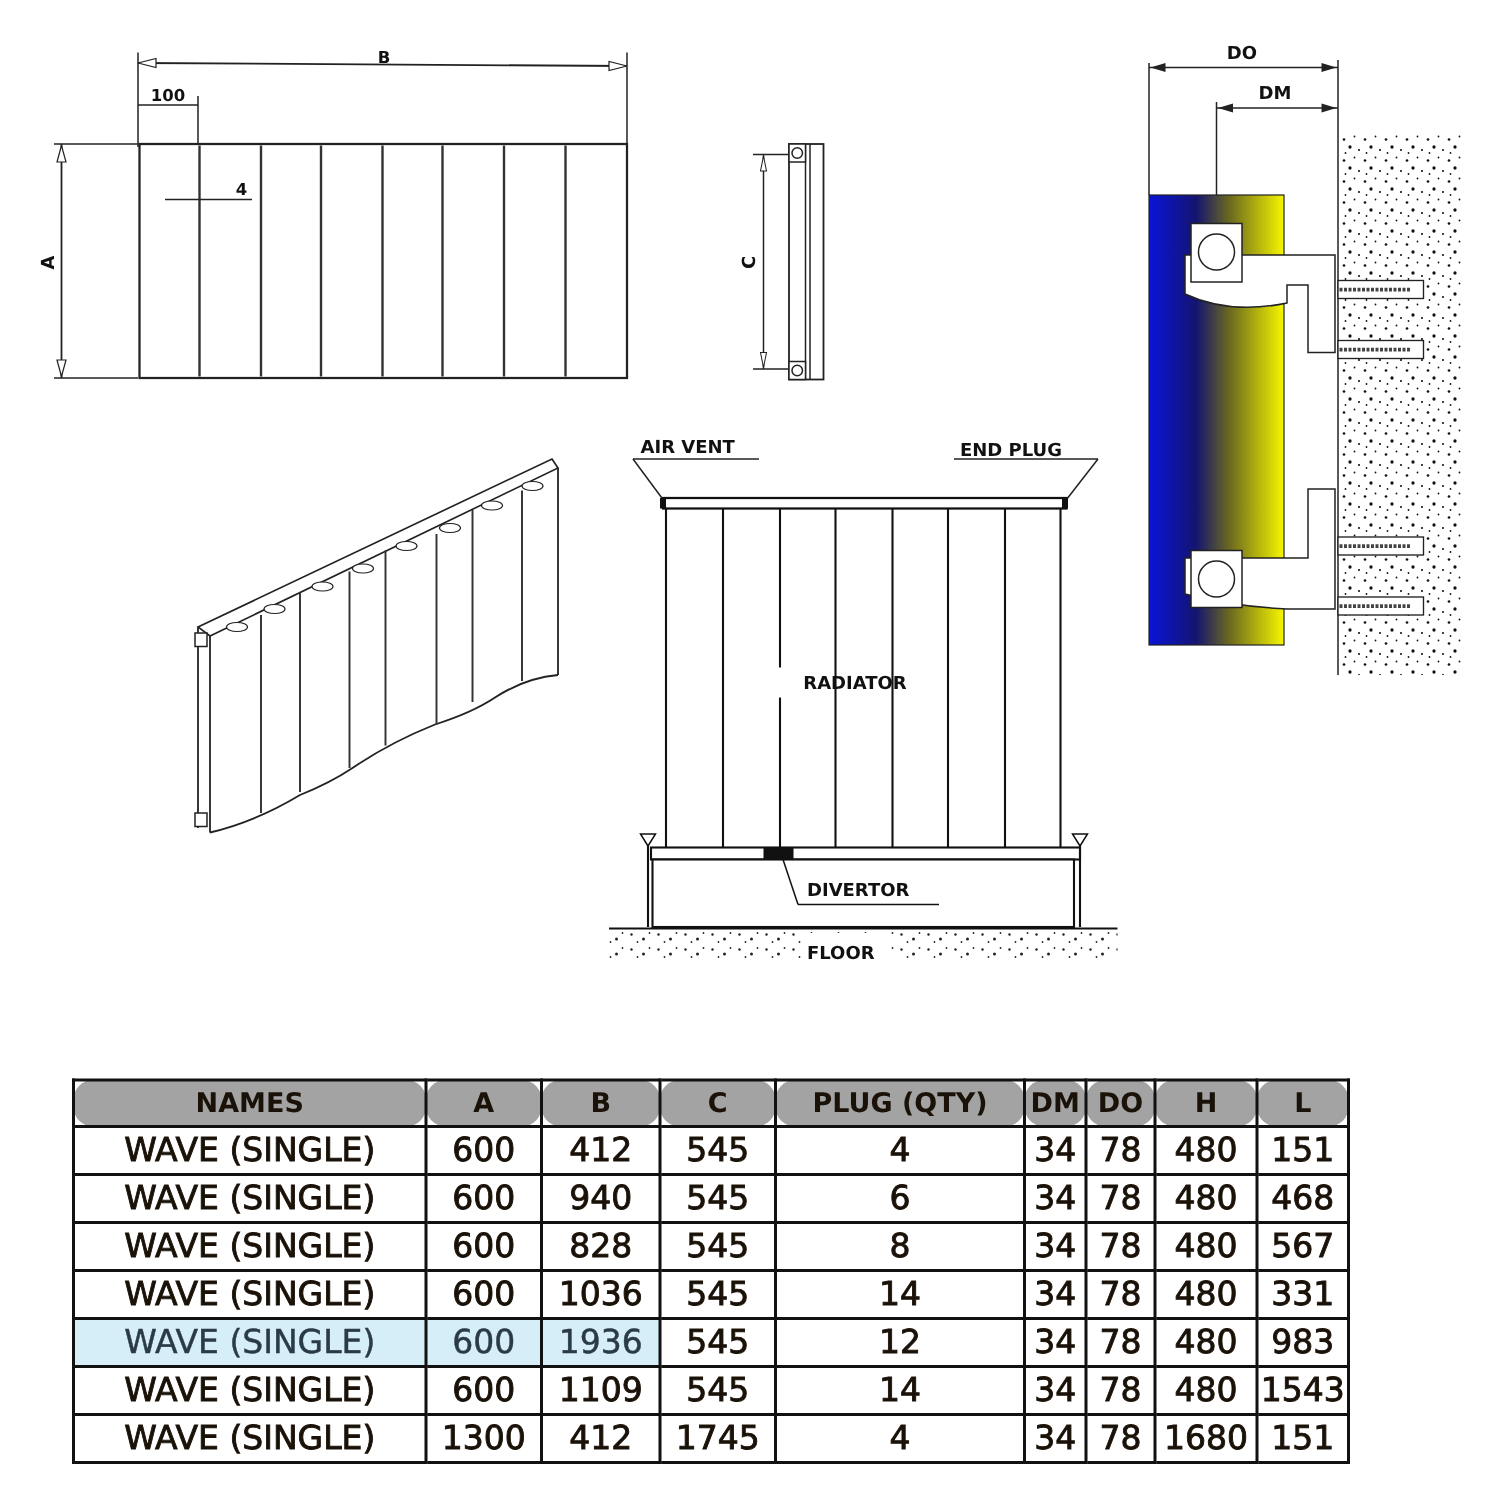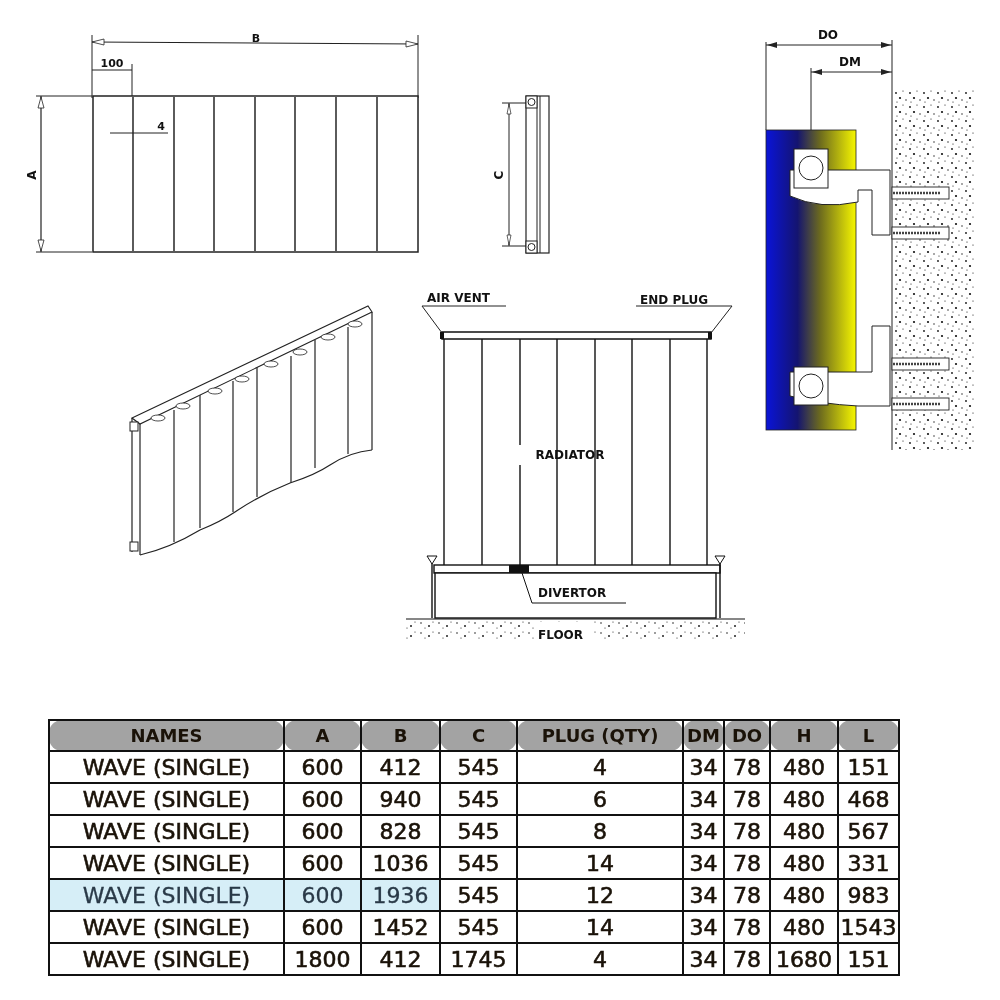--- a/index.html
+++ b/index.html
@@ -284,31 +284,31 @@
       <td>545</td>
       <td>12</td>
       <td>34</td>
       <td>78</td>
       <td>480</td>
       <td>983</td>
     </tr>
     <tr>
       <td>WAVE (SINGLE)</td>
       <td>600</td>
-      <td>1452</td>
+      <td>1109</td>
       <td>545</td>
       <td>14</td>
       <td>34</td>
       <td>78</td>
       <td>480</td>
       <td>1543</td>
     </tr>
     <tr>
       <td>WAVE (SINGLE)</td>
-      <td>1800</td>
+      <td>1300</td>
       <td>412</td>
       <td>1745</td>
       <td>4</td>
       <td>34</td>
       <td>78</td>
       <td>1680</td>
       <td>151</td>
     </tr>
   </tbody>
 </table>

